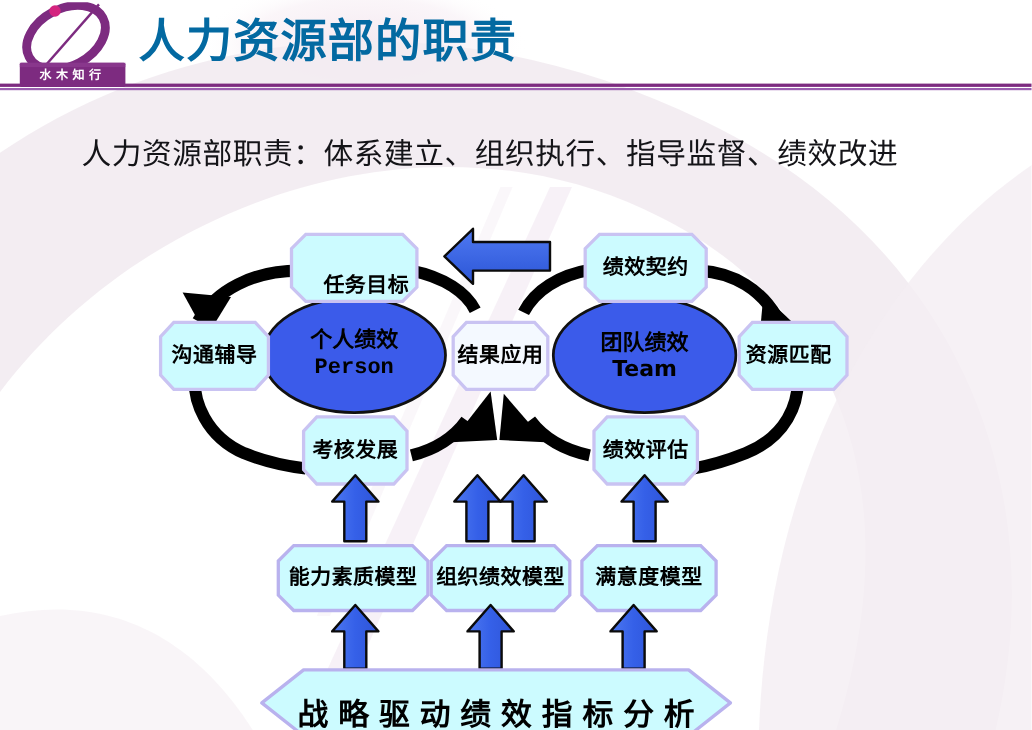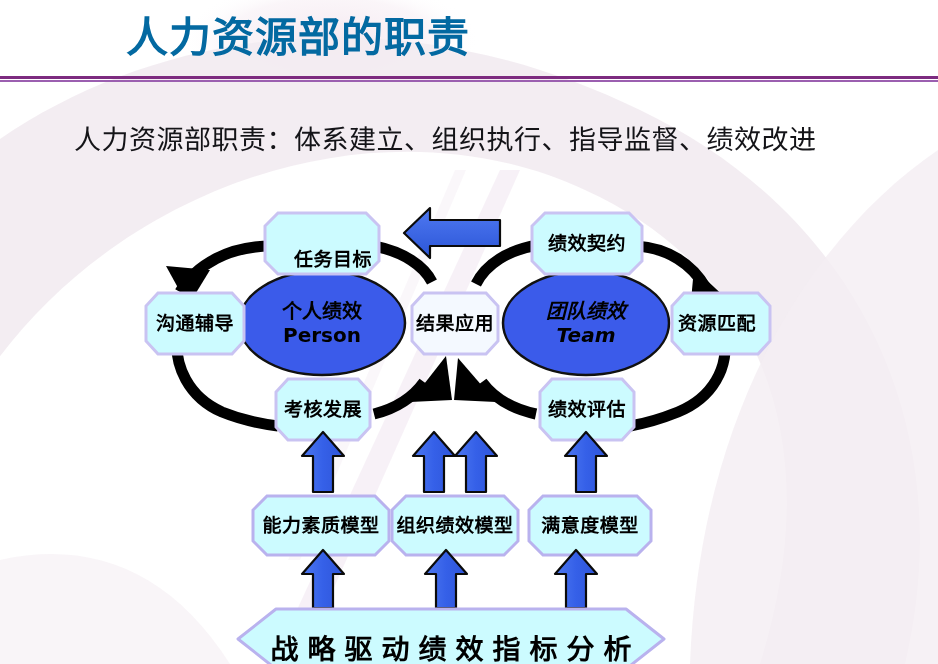--- a/index.html
+++ b/index.html
@@ -153,20 +153,36 @@
         <path d="M 500 170 L 520 170 L 300 664 L 272 664 Z" fill="#f6f0f6" opacity="0.9"></path>
         <path d="M 455 170 L 466 170 L 300 560 L 288 560 Z" fill="#faf6fa" opacity="0.9"></path>
 
         <path d="M 0 560 C 90 540, 170 570, 230 664 L 0 664 Z" fill="#f7f1f6" opacity="0.75"></path>
       </g>
     </svg>
   </div>
 
   <div class="header">
 
+    <div class="logo-wrap">
+      <svg width="108" height="78" viewBox="0 0 108 78" xmlns="http://www.w3.org/2000/svg">
+
+        <g transform="rotate(-28 52 32)">
+          <ellipse cx="52" cy="32" rx="38" ry="26" fill="none" stroke="#7d2b80" stroke-width="8"></ellipse>
+        </g>
+
+        <line x1="82" y1="2" x2="26" y2="66" stroke="#7d2b80" stroke-width="2.2"></line>
+
+        <circle cx="42" cy="8" r="5.2" fill="#d4247f"></circle>
+
+        <rect x="10" y="55" width="96" height="22" rx="1.5" fill="#7d2b80"></rect>
+        <rect x="10" y="55" width="96" height="4" fill="#8e3d91" opacity="0.7"></rect>
+      </svg>
+      <div class="logo-banner-text">水木知行</div>
+    </div>
 
     <div class="slide-title">人力资源部的职责</div>
 
     <div class="title-rule">
       <div class="r1"></div>
       <div class="r2"></div>
     </div>
   </div>
 
   <div class="subtitle">人力资源部职责：体系建立、组织执行、指导监督、绩效改进</div>
@@ -281,26 +297,26 @@
     <div class="node-label hex-label" style="left:276px; top:240px; width:94px;">考核发展</div>
 
     <div class="node-label hex-label" style="left:412px; top:154px; width:86px;">结果应用</div>
 
     <div class="node-label hex-label" style="left:532px; top:74px; width:110px;">绩效契约</div>
 
     <div class="node-label hex-label" style="left:672px; top:154px; width:90px;">资源匹配</div>
 
     <div class="node-label hex-label" style="left:540px; top:240px; width:94px;">绩效评估</div>
 
-    <div class="node-label ellipse-label" style="left:239px; top:139px; width:166px;">
+    <div class="node-label ellipse-label" style="left:239px; top:139px; width:166px;font-family:Liberation Mono, monospace;">
       <div>个人绩效</div>
       <div class="en">Person</div>
     </div>
 
-    <div class="node-label ellipse-label" style="left:503px; top:139px; width:166px;font-style:italic;">
+    <div class="node-label ellipse-label" style="left:503px; top:139px; width:166px;">
       <div>团队绩效</div>
       <div class="en">Team</div>
     </div>
 
     <div class="node-label hex-label" style="left:253px; top:356px; width:136px;">能力素质模型</div>
     <div class="node-label hex-label" style="left:392px; top:356px; width:126px;">组织绩效模型</div>
     <div class="node-label hex-label" style="left:529px; top:356px; width:122px;">满意度模型</div>
 
     <div class="node-label banner-label" style="left:238px; top:467px; width:426px;">战略驱动绩效指标分析</div>
 

